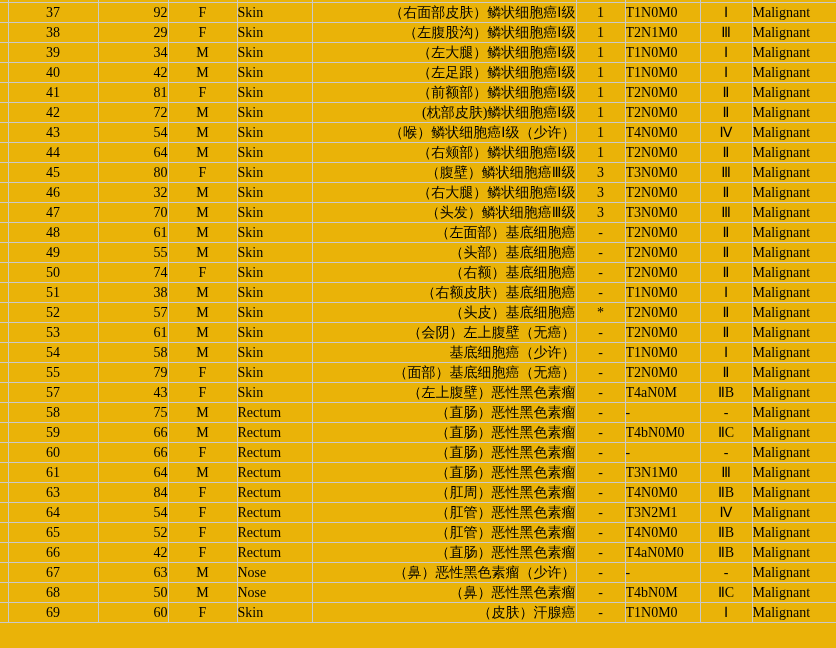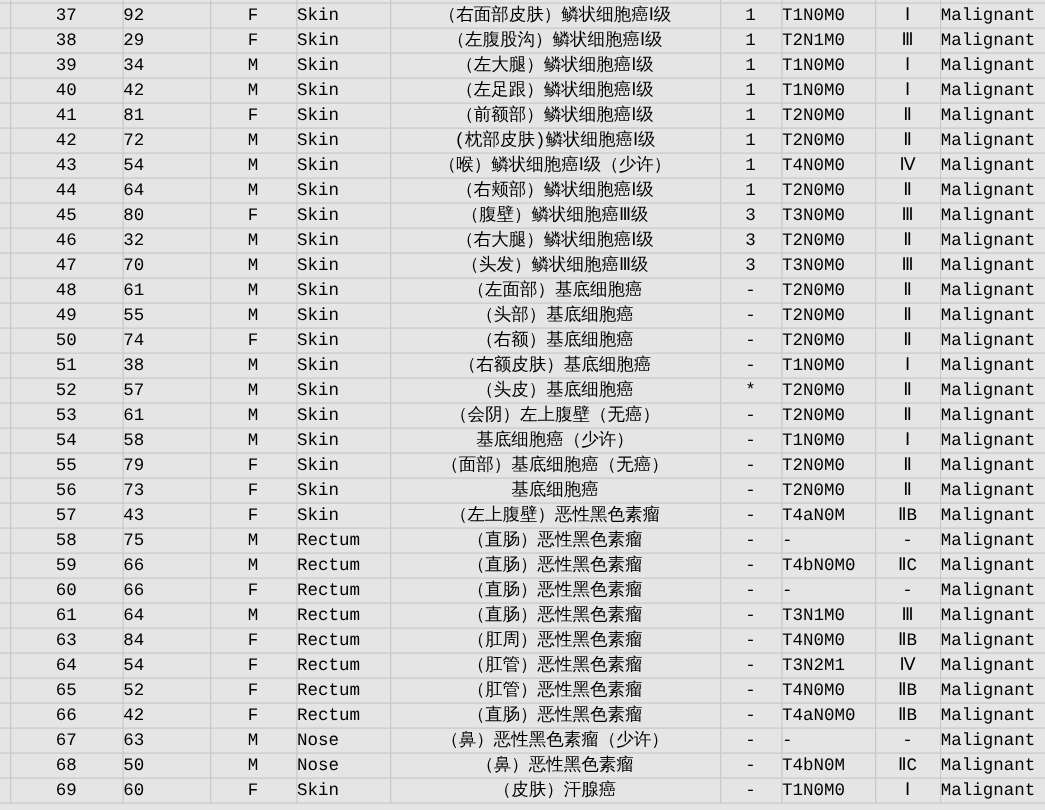--- a/index.html
+++ b/index.html
@@ -5,22 +5,22 @@
   html, body {
     margin: 0;
     padding: 0;
     background: #ffffff;
   }
   .sheet {
     position: relative;
     width: 836px;
     height: 648px;
     overflow: hidden;
-    background: #e5e5e5;
-    font-family: Liberation Mono, monospace;
+    background: #eab308;
+    font-family: Liberation Serif, serif;
     font-size: 14px;
     color: #000000;
   }
   table.grid {
     border-collapse: collapse;
     table-layout: fixed;
     width: 836px;
   }
   table.grid td {
     height: 19px;
@@ -33,24 +33,24 @@
     vertical-align: middle;
     line-height: 18px;
   }
   tr.spacer-row td {
     height: 2px;
     line-height: 2px;
     font-size: 1px;
   }
   
   td.col-0 { text-align: center; }                 
-  td.col-1 { text-align: left; }                 
+  td.col-1 { text-align: right; }                 
   td.col-2 { text-align: center; }                 
   td.col-3 { text-align: left; }                 
-  td.col-4 { text-align: center; padding-left: 3px; }
+  td.col-4 { text-align: right; padding-left: 3px; }
   td.col-5 { text-align: center; }                 
   td.col-6 { text-align: left; }                 
   td.col-7 { text-align: center; }                 
   td.col-8 { text-align: left; padding-left: 5px; }
   td.col-sliver { }
 </style>
 </head>
 <body>
 
 <div class="sheet">
@@ -303,32 +303,20 @@
           <td class="col-2">F</td>
           <td class="col-3">Skin</td>
           <td class="col-4">（面部）基底细胞癌（无癌）</td>
           <td class="col-5">-</td>
           <td class="col-6">T2N0M0</td>
           <td class="col-7">Ⅱ</td>
           <td class="col-8">Malignant</td>
         </tr>
         <tr>
           <td class="col-sliver"></td>
-          <td class="col-0">56</td>
-          <td class="col-1">73</td>
-          <td class="col-2">F</td>
-          <td class="col-3">Skin</td>
-          <td class="col-4">基底细胞癌</td>
-          <td class="col-5">-</td>
-          <td class="col-6">T2N0M0</td>
-          <td class="col-7">Ⅱ</td>
-          <td class="col-8">Malignant</td>
-        </tr>
-        <tr>
-          <td class="col-sliver"></td>
           <td class="col-0">57</td>
           <td class="col-1">43</td>
           <td class="col-2">F</td>
           <td class="col-3">Skin</td>
           <td class="col-4">（左上腹壁）恶性黑色素瘤</td>
           <td class="col-5">-</td>
           <td class="col-6">T4aN0M</td>
           <td class="col-7">ⅡB</td>
           <td class="col-8">Malignant</td>
         </tr>

